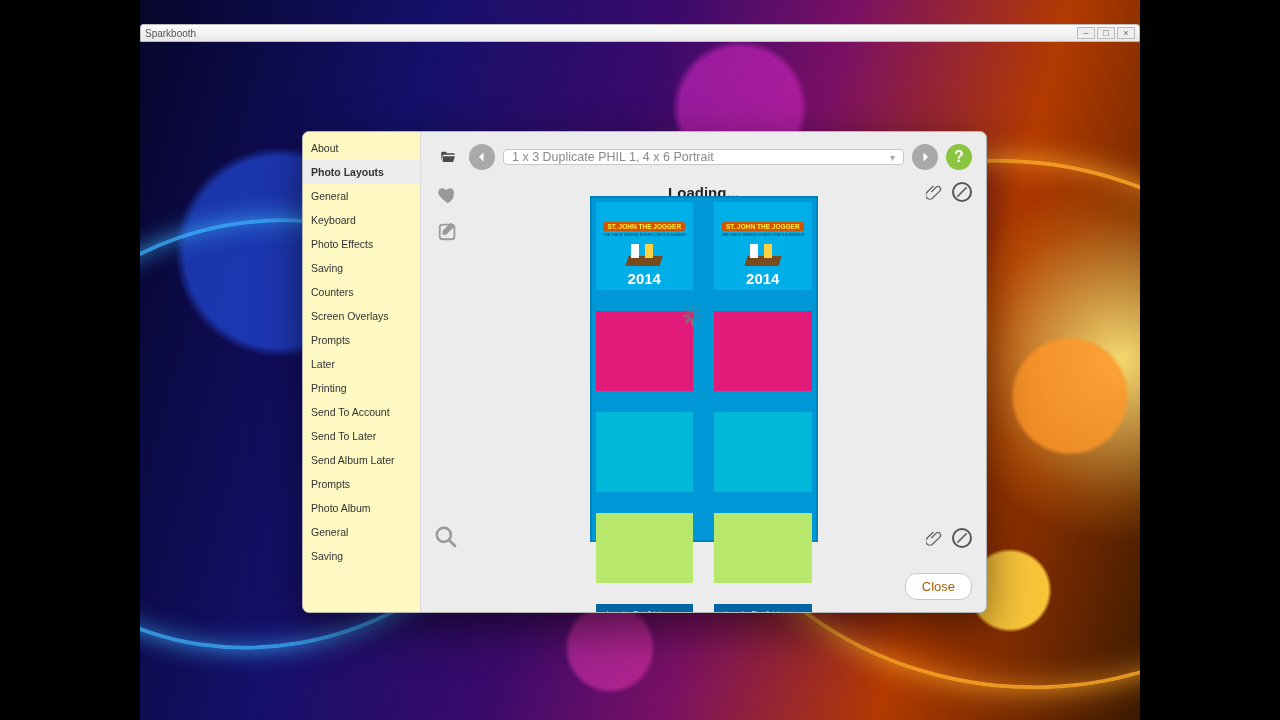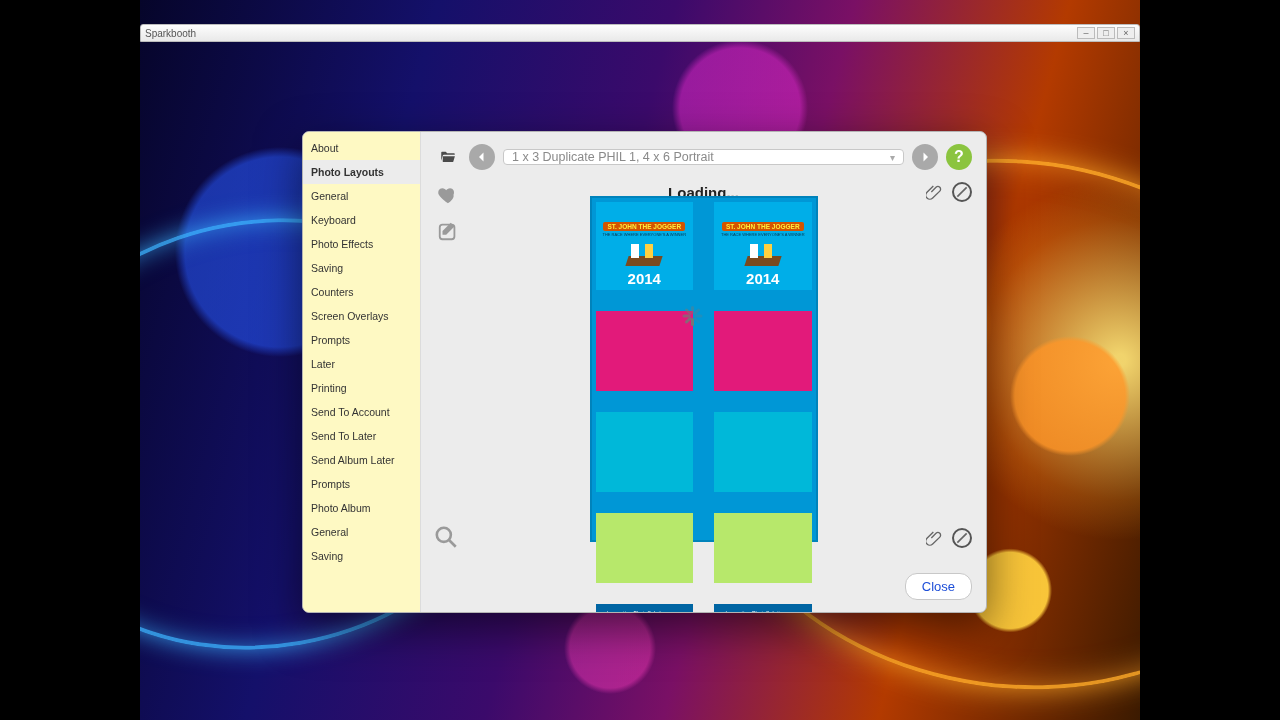--- a/index.html
+++ b/index.html
@@ -105,21 +105,21 @@
   }
   .right-stack-top { top:50px; }
   .right-stack-bottom { top:396px; }
   .mini { width:20px; height:20px; display:flex; align-items:center; justify-content:center; color:#666; cursor:pointer; }
   .mini.block { border:2.5px solid #555; border-radius:50%; }
   .mini svg { width:16px; height:16px; }
 
   .close-btn {
     position:absolute; right:14px; bottom:12px; padding:5px 16px;
     background:#fff; border:1px solid #c8c8c8; border-radius:12px;
-    font-size:13px; color:#1d4ed8; cursor:pointer;
+    font-size:13px; color:#a16207; cursor:pointer;
   }
 
   
   .preview {
     position:absolute; left:50%; top:64px; transform:translateX(-50%);
     width:228px; height:346px; background:#0097d6; border:2px solid #0083bb;
     display:grid; grid-template-columns:1fr 1fr; grid-template-rows:88px 80px 80px 70px 18px; gap:21px; padding:4px;
   }
   .preview .head { background:#00aee8; display:flex; flex-direction:column; align-items:center; justify-content:flex-end; overflow:hidden; }
   .preview .head .banner { font-size:6.5px; font-weight:700; color:#ffeb3b; background:#d35400; padding:1px 4px; border-radius:2px; margin-top:3px; white-space:nowrap; }

